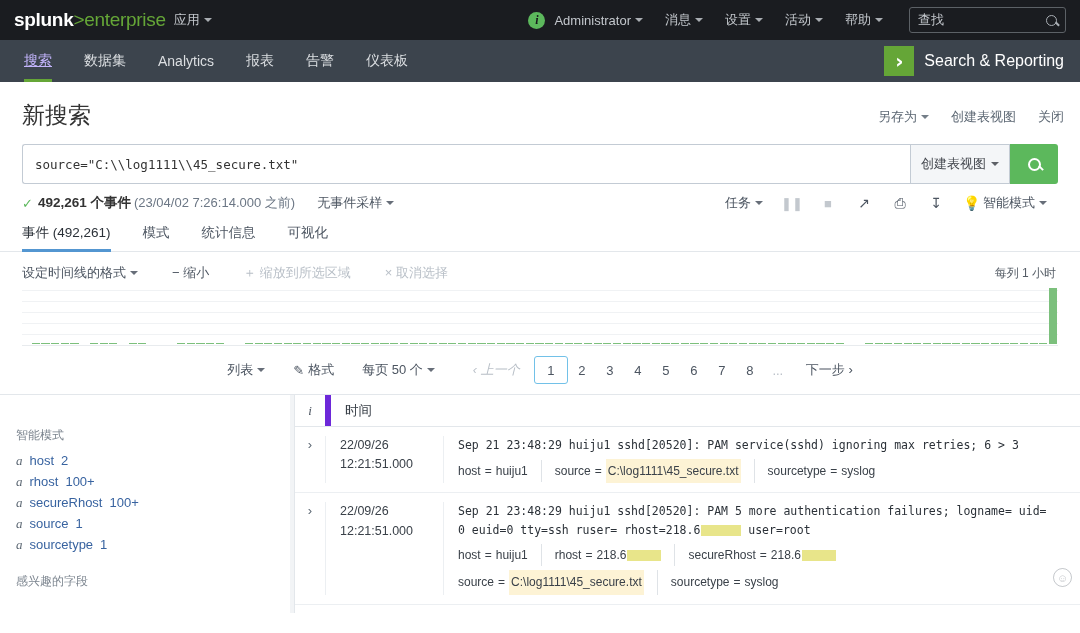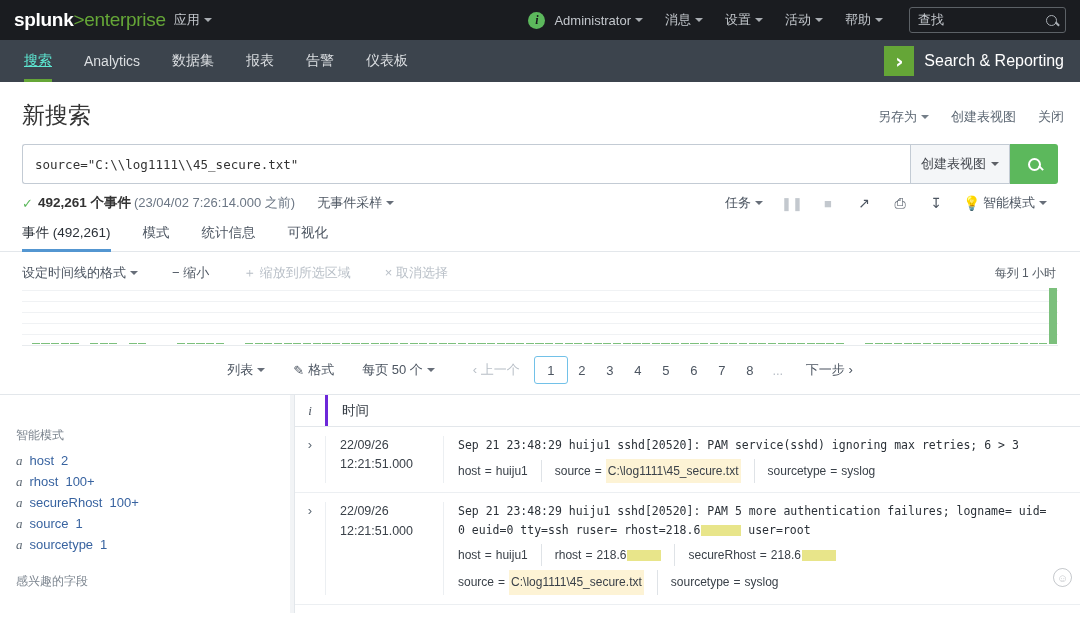--- a/index.html
+++ b/index.html
@@ -44,21 +44,21 @@
   
   .appnav {
     height: 42px; background: #3c444d; display: flex; align-items: stretch;
     padding: 0 14px; position: relative;
   }
   .appnav-item {
     display: flex; align-items: center; font-size: 14px; color: #dcdfe2;
     padding: 0 16px; cursor: pointer; position: relative; white-space: nowrap;
   }
   .appnav-item:first-child { padding-left: 10px; }
-  .appnav-item.active { color: #5eead4; text-decoration: underline; }
+  .appnav-item.active { color: #c4b5fd; text-decoration: underline; }
   .appnav-item.active::after {
     content: ""; position: absolute; left: 10px; right: 16px; bottom: 0; height: 3px; background: #65a637;
   }
   .app-badge { display: flex; align-items: center; gap: 10px; margin-left: auto; padding-right: 2px; }
   .app-icon {
     width: 30px; height: 30px; background: #65a637; display: flex;
     align-items: center; justify-content: center; color: #fff; font-size: 20px; font-weight: 700;
     font-family: "DejaVu Sans", sans-serif; line-height: 1;
   }
   .app-name { font-size: 16px; color: #fff; white-space: nowrap; }
@@ -134,21 +134,21 @@
              align-items: flex-end; }
   .tl-bar { background: #7cc07c; margin-right: 1.5px; }
 
   
   .pagrow { display: flex; align-items: center; padding: 10px 22px 10px 22px;
             justify-content: center; gap: 0; }
   .pag-left { display: flex; align-items: center; gap: 0; margin-right: 10px; }
   .pag-item { font-size: 13px; color: #4c5561; display: flex; align-items: center; gap: 4px;
               cursor: pointer; padding: 0 14px; white-space: nowrap; }
   .pag-item .caret { border-top-color: #4c5561; }
-  .pag-item.disabled { color: #b8bfc7; cursor: default; }
+  .pag-item.disabled { color: #b8bfc7; cursor: default; font-style: italic; }
   .pagenum { font-size: 13px; color: #4c5561; min-width: 28px; height: 28px; display: flex;
              align-items: center; justify-content: center; cursor: pointer; }
   .pagenum.active { border: 1px solid #72c1e8; border-radius: 3px; color: #4c5561; width: 34px; }
   .pagenum.ellipsis { color: #b8bfc7; cursor: default; }
 
   
   .split { display: flex; height: 219px; border-top: 1px solid #e3e7eb; }
 
   
   .sidebar { width: 295px; border-right: 1px solid #e3e7eb; background: #fff;
@@ -163,21 +163,21 @@
   .sb-name { color: #3863a0; }
   .sb-count { color: #3863a0; }
 
   
   .events { flex: 1; position: relative; overflow: hidden; }
   .ev-head { display: flex; height: 32px; align-items: center; border-bottom: 1px solid #e3e7eb;
              background: #fff; }
   .ev-h-i { width: 30px; text-align: center; font-size: 13px; color: #4c5561;
             font-style: italic; font-family: "Liberation Serif", serif; }
   .ev-h-time { width: 118px; font-size: 13.5px; color: #3a4149; padding-left: 14px;
-               border-left: 3px solid #6d28d9; height: 100%; display: flex; align-items: center; }
+               border-left: 6px solid #6d28d9; height: 100%; display: flex; align-items: center; }
   .ev-h-ev { flex: 1; font-size: 13.5px; color: #3a4149; padding-left: 14px;
              border-left: 1px solid #e3e7eb; height: 100%; display: flex; align-items: center; }
   .ev-row { display: flex; border-bottom: 1px solid #eceff2; padding: 9px 0; }
   .ev-exp { width: 30px; text-align: center; color: #5c6773; font-size: 13px; cursor: pointer; padding-top: 1px; }
   .ev-time { width: 118px; font-size: 12.5px; color: #3a4149; padding-left: 14px;
              line-height: 1.55; border-left: 1px solid #eceff2; }
   .ev-body { flex: 1; padding-left: 14px; border-left: 1px solid #eceff2;
              font-family: "DejaVu Sans Mono", monospace; font-size: 11.5px;
              color: #2b3138; line-height: 1.62; padding-right: 8px; }
   .ev-fields { display: flex; flex-wrap: wrap; align-items: center; margin-top: 4px;
@@ -244,24 +244,24 @@
     <span class="lbl">查找</span>
     <span class="mag"></span>
   </div>
 </div>
 
 <div class="appnav">
   <div class="appnav-item active">
       <span>搜索</span>
     </div>
   <div class="appnav-item">
+      <span>数据集</span>
+    </div>
+  <div class="appnav-item">
       <span>Analytics</span>
-    </div>
-  <div class="appnav-item">
-      <span>数据集</span>
     </div>
   <div class="appnav-item">
       <span>报表</span>
     </div>
   <div class="appnav-item">
       <span>告警</span>
     </div>
   <div class="appnav-item">
       <span>仪表板</span>
     </div>

